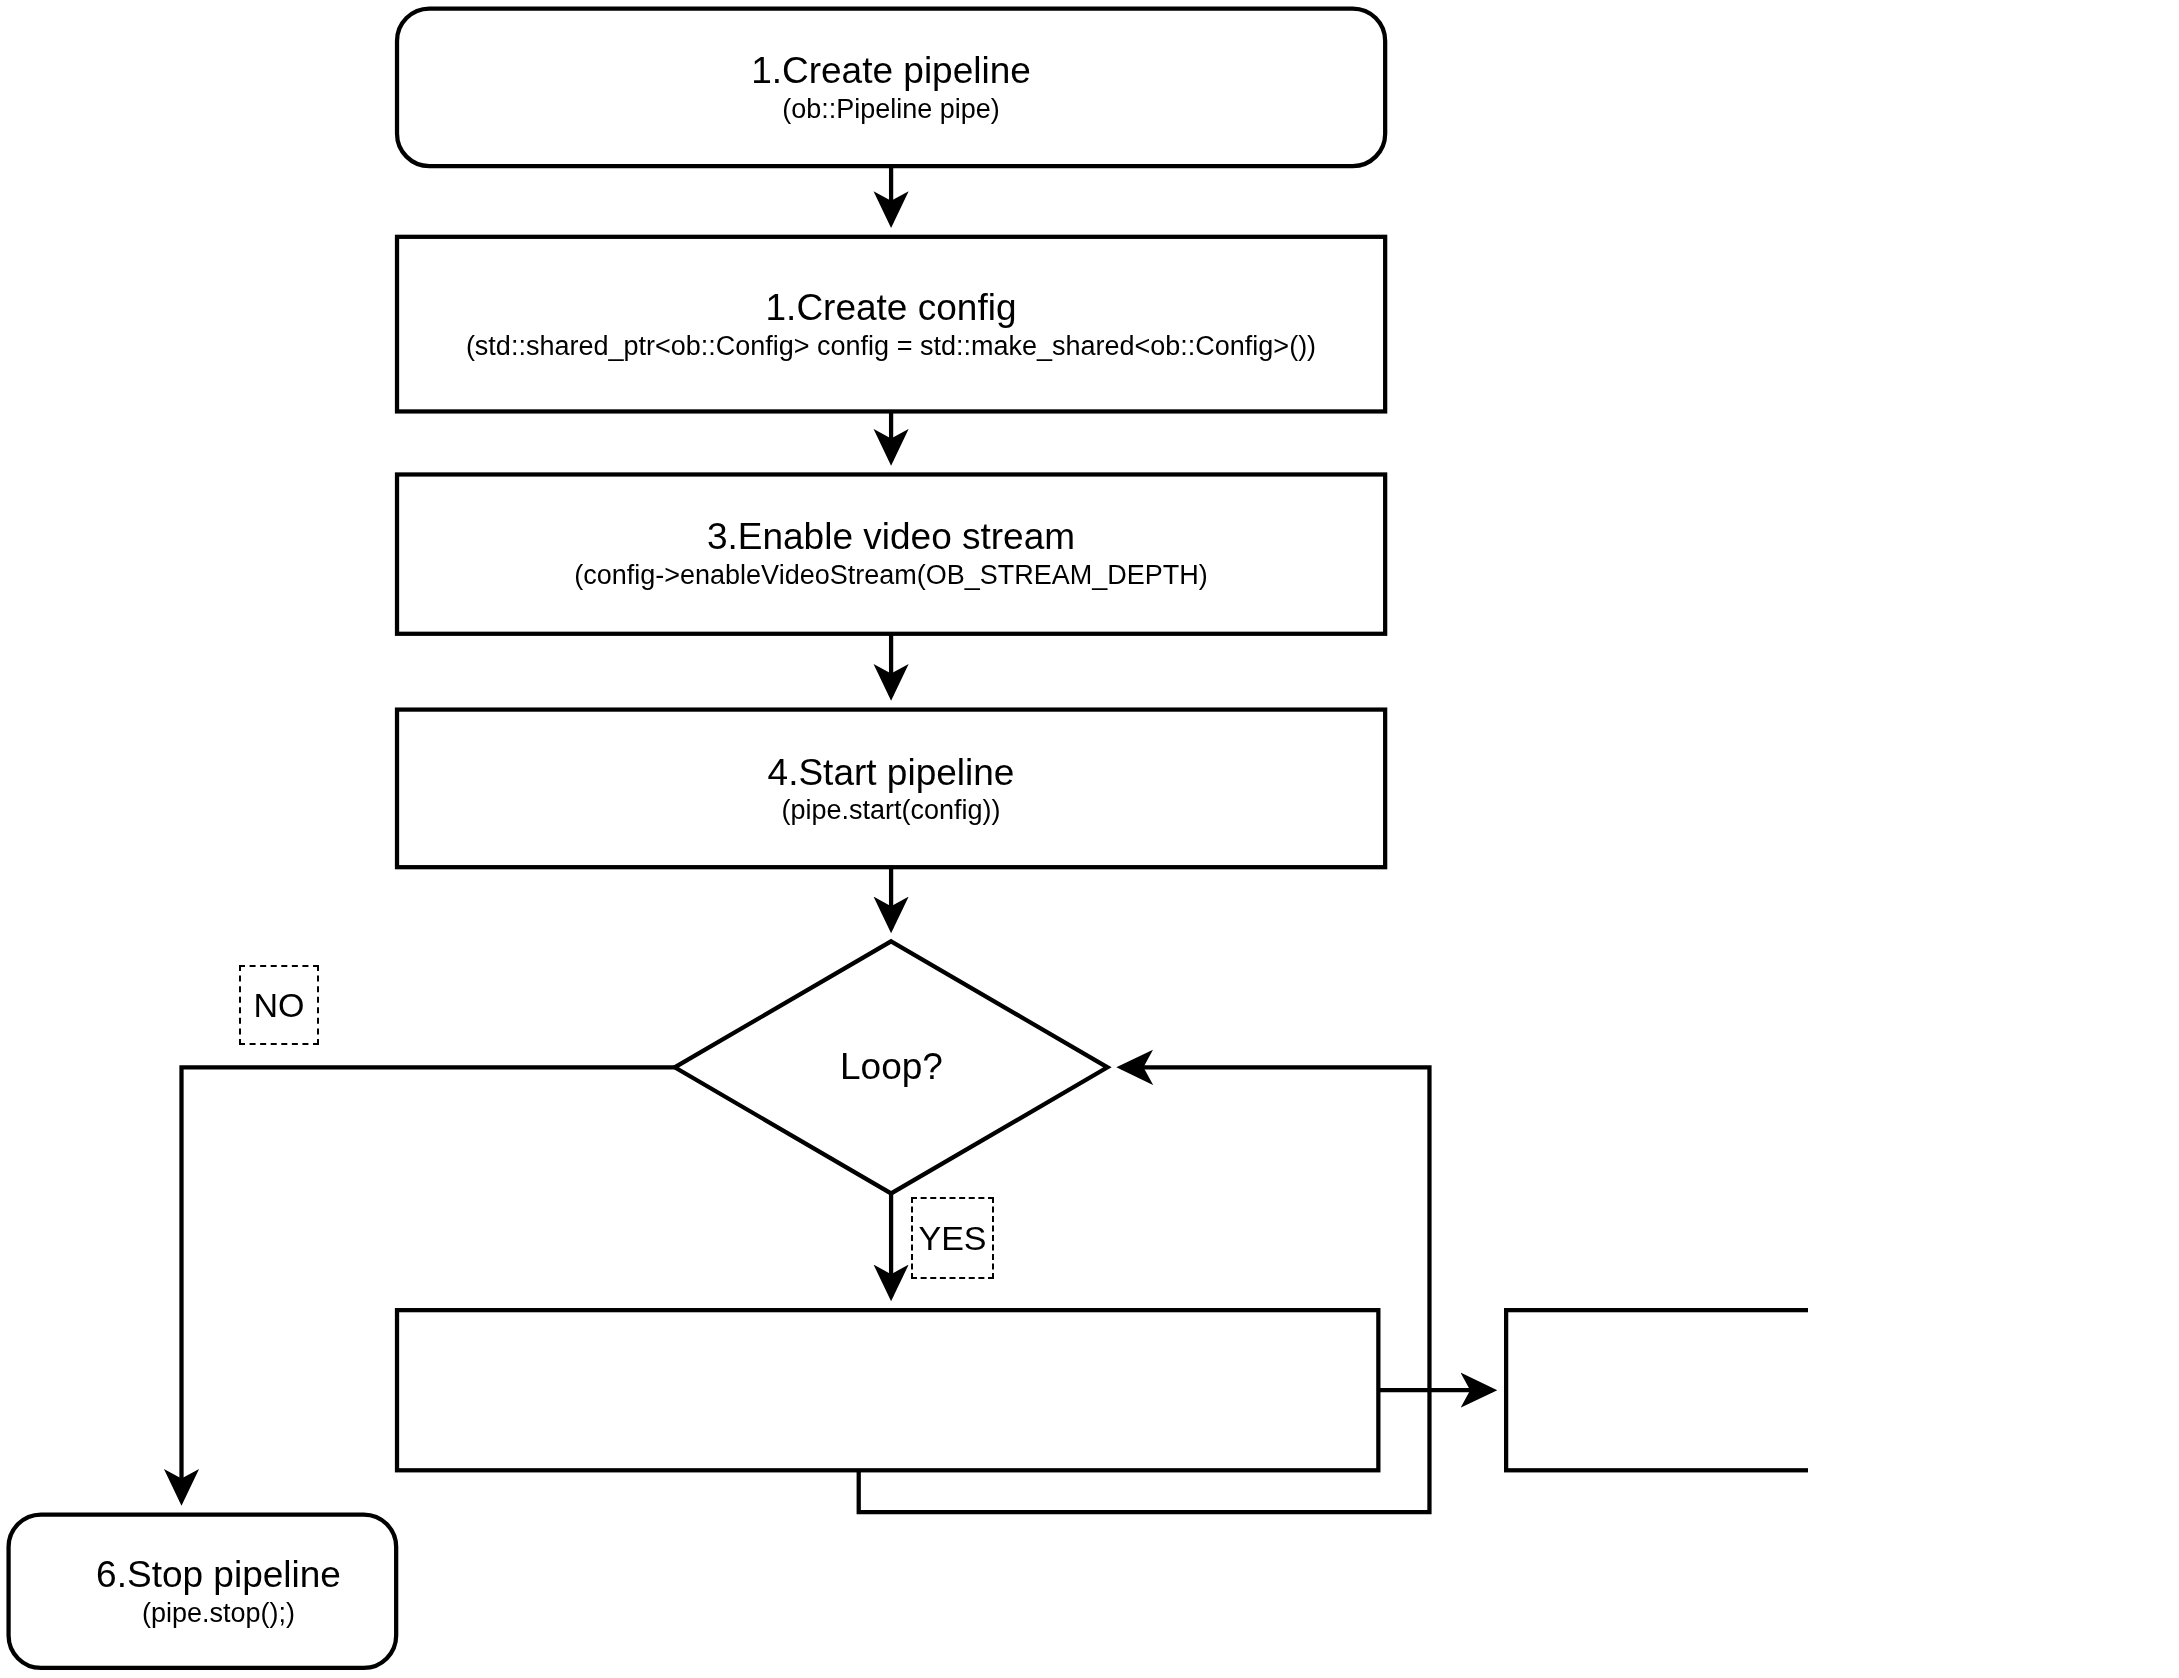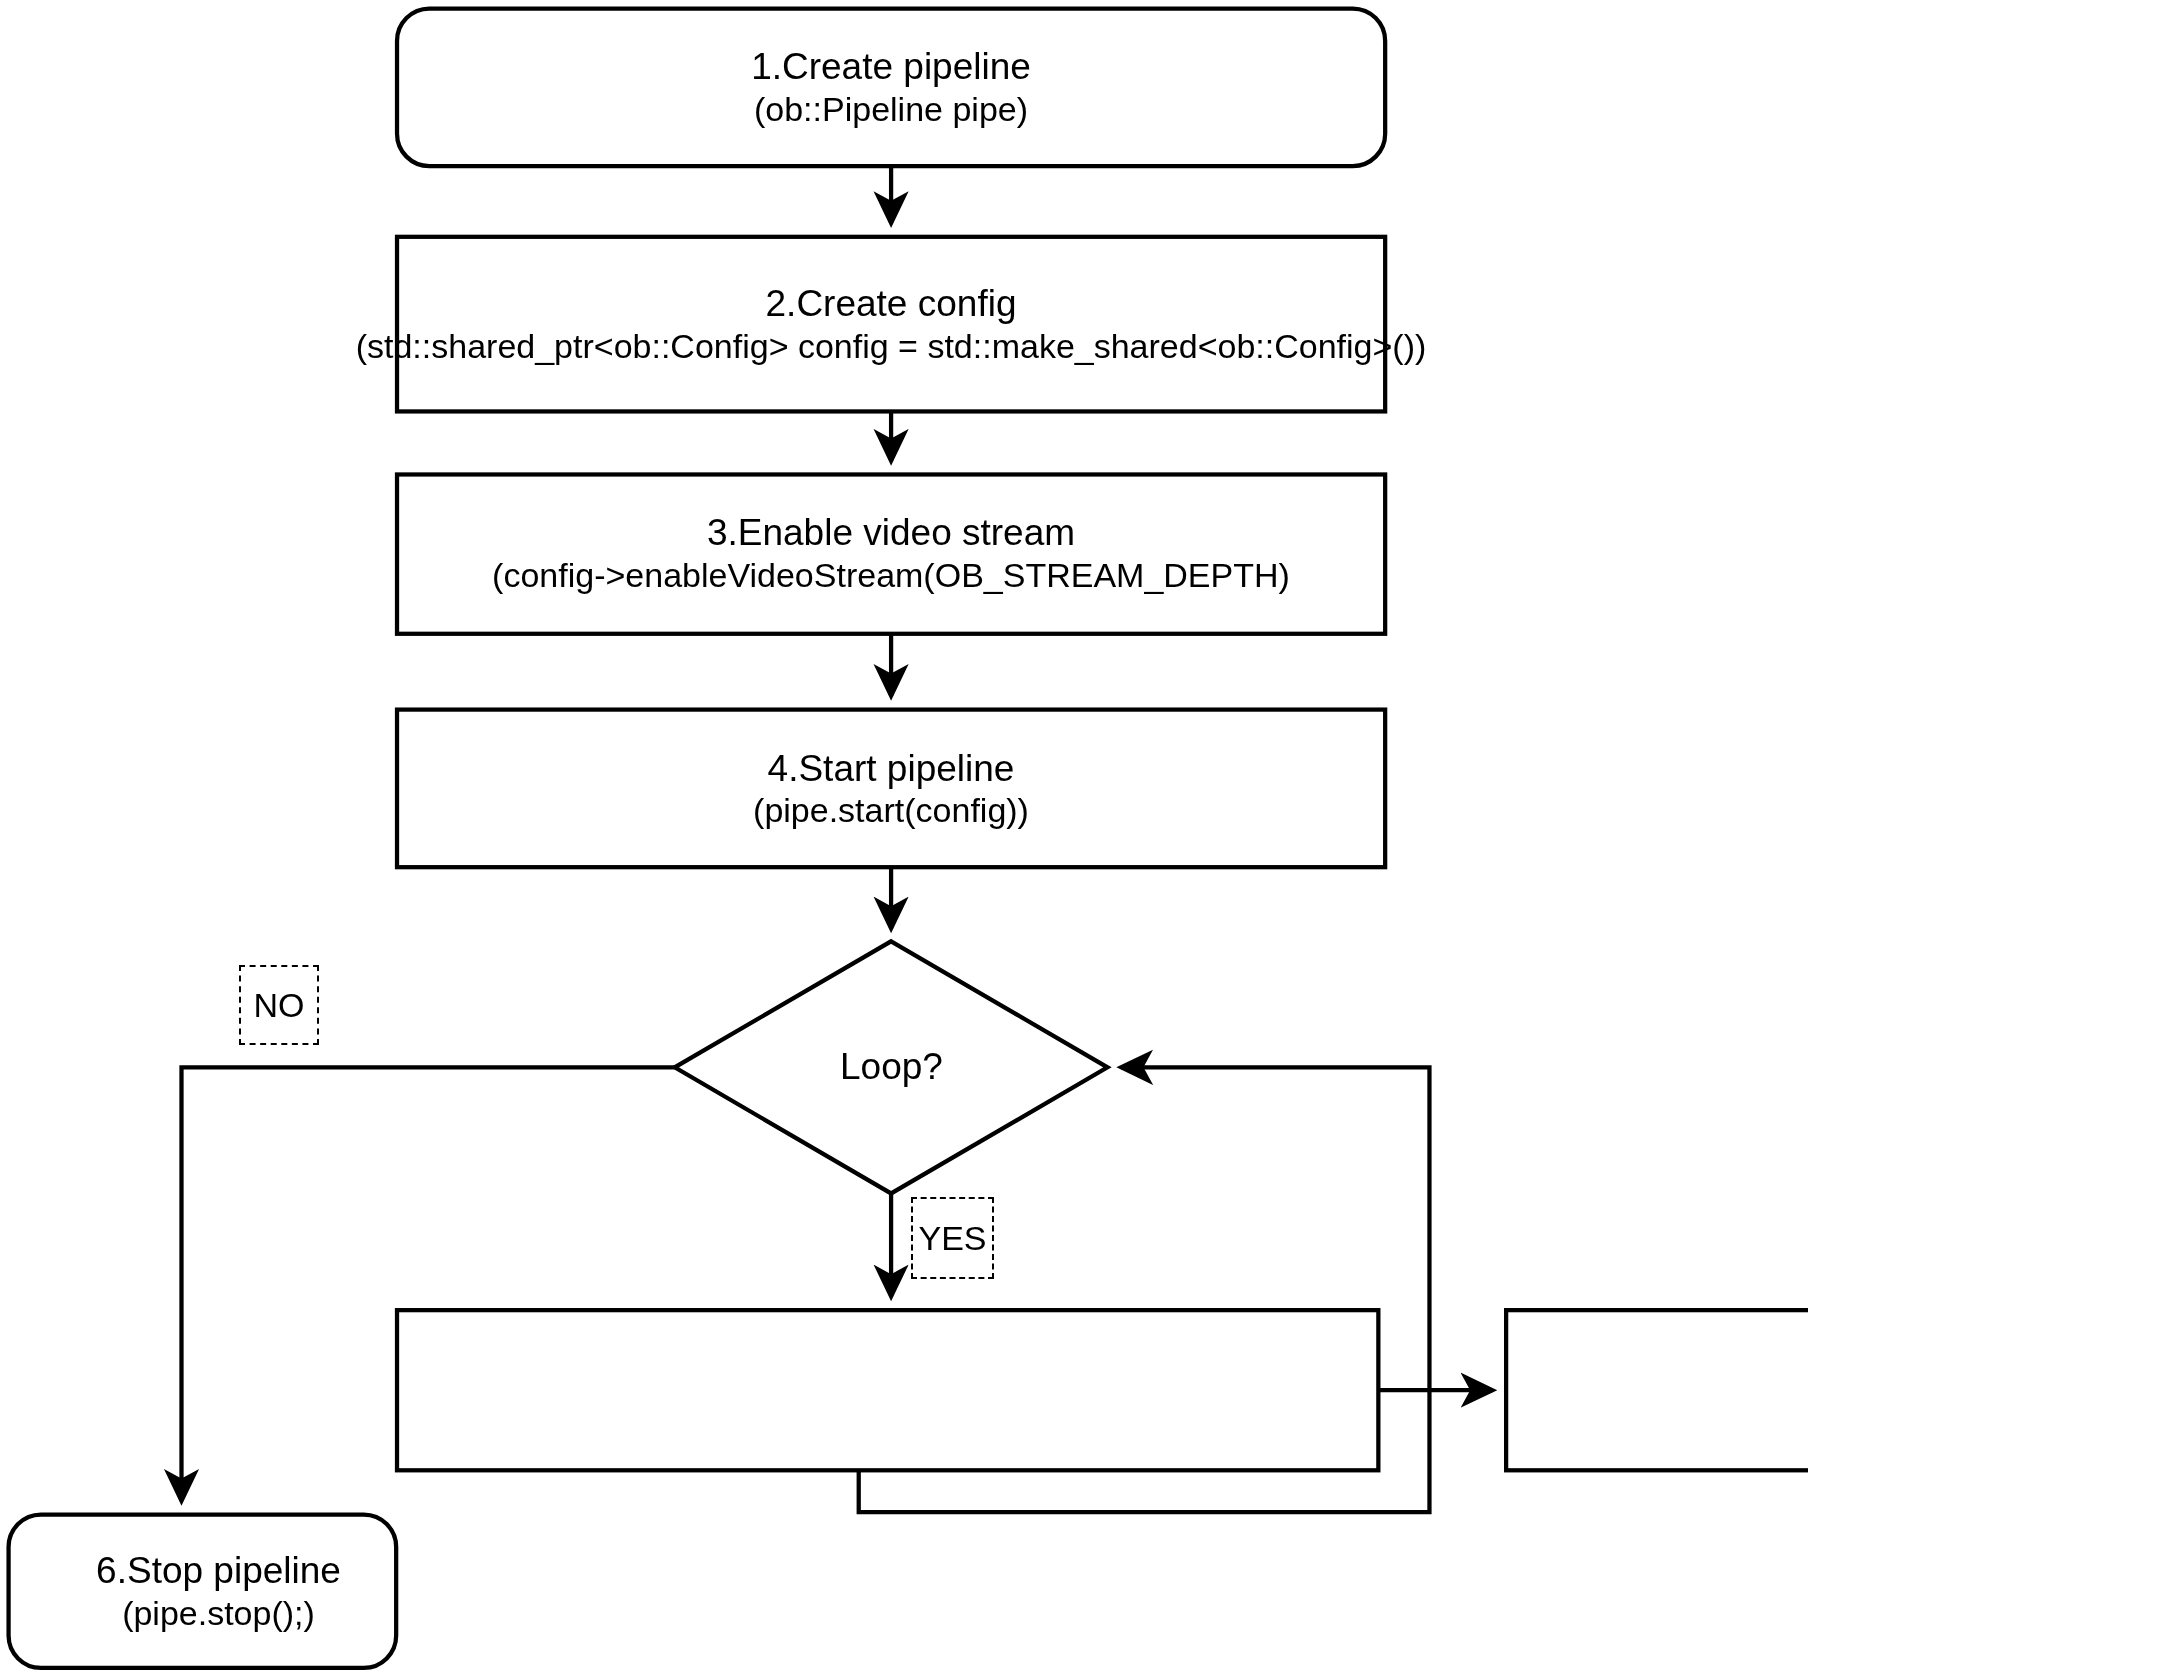--- a/index.html
+++ b/index.html
@@ -33,21 +33,21 @@
     justify-content: center;
     text-align: center;
     pointer-events: none;
   }
   .title-line {
     font-size: 37px;
     line-height: 1.12;
     white-space: nowrap;
   }
   .sub-line {
-    font-size: 34px;
+    font-size: 27px;
     line-height: 1.15;
     white-space: nowrap;
     margin-top: 1.7px;
   }
   .edge-label {
     position: absolute;
     display: flex;
     align-items: center;
     justify-content: center;
     border: 2.6px dashed #000000;
@@ -109,21 +109,21 @@
 
     <path d="M 1008 1726 L 1008 1775 L 1678 1775 L 1678 1253 L 1316 1253" fill="none" stroke="#000000" stroke-width="5" marker-end="url(#arrow)"></path>
   </svg>
 
   <div class="node-text" style="left:397px; top:8.5px; width:988px; height:158px;">
     <div class="title-line">1.Create pipeline</div>
     <div class="sub-line">(ob::Pipeline pipe)</div>
   </div>
 
   <div class="node-text" style="left:397px; top:237px; width:988px; height:175px;">
-    <div class="title-line">2.Create config</div>
+    <div class="title-line">1.Create config</div>
     <div class="sub-line">(std::shared_ptr&lt;ob::Config&gt; config = std::make_shared&lt;ob::Config&gt;())</div>
   </div>
 
   <div class="node-text" style="left:397px; top:474px; width:988px; height:159px;">
     <div class="title-line">3.Enable video stream</div>
     <div class="sub-line">(config-&gt;enableVideoStream(OB_STREAM_DEPTH)</div>
   </div>
 
   <div class="node-text" style="left:397px; top:710px; width:988px; height:158px;">
     <div class="title-line">4.Start pipeline</div>

